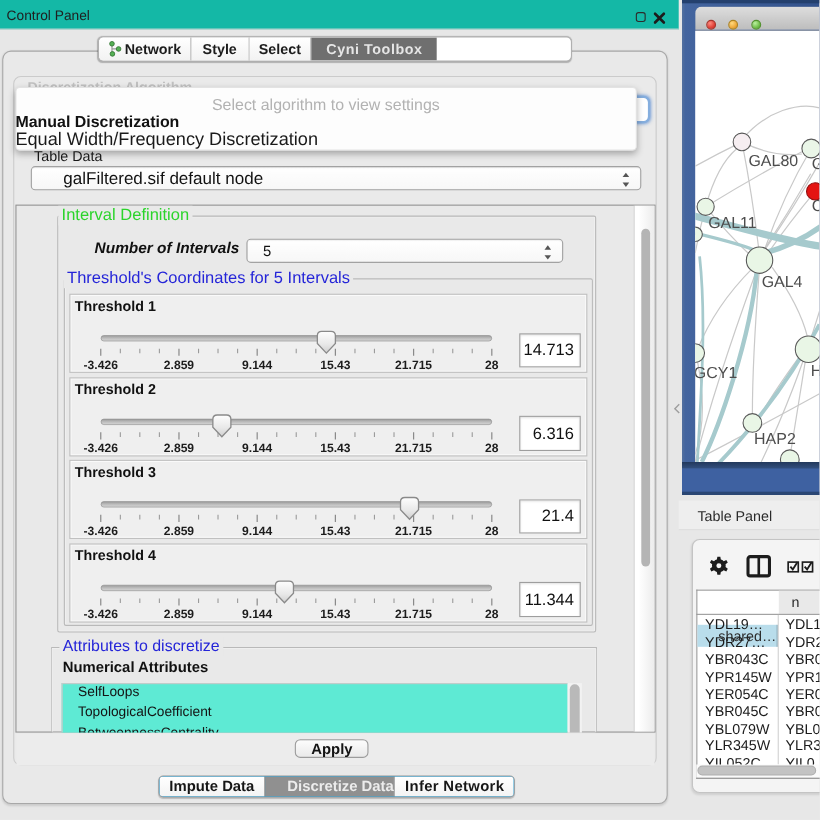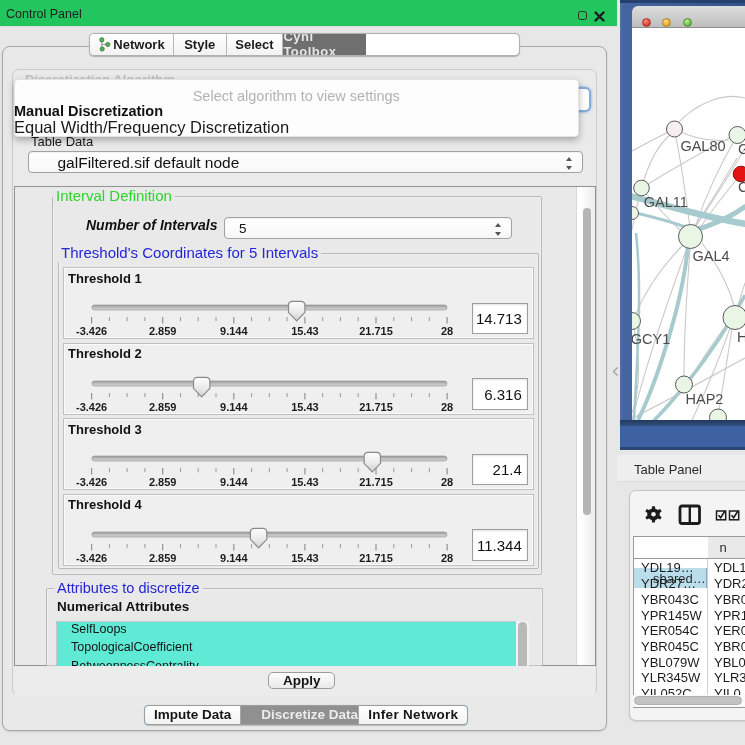--- a/index.html
+++ b/index.html
@@ -1,19 +1,19 @@
 <!DOCTYPE html>
 <html><head><meta charset="utf-8">
 <style>
 * { margin:0; padding:0; box-sizing:border-box; }
 html,body { width:745px; height:745px; background:#e7e7e7; font-family:"Liberation Sans",sans-serif; overflow:hidden; }
 .abs { position:absolute; }
 #root { position:relative; width:745px; height:745px; }
 
-#ltitle { left:0; top:0; width:617px; height:27px; background:#22c55e; border-bottom:1px solid #dcdcdc; }
+#ltitle { left:0; top:0; width:617px; height:27px; background:#14b8a6; border-bottom:1px solid #dcdcdc; }
 #ltitle .t { position:absolute; left:6px; top:7px; font-size:12.5px; color:#1f1f1f; }
 #btn-float { left:578px; top:11px; width:9px; height:8.5px; border:1.6px solid #2c2c2c; border-radius:2.5px; }
 
 #outerbox { left:2px; top:46px; width:605px; height:685px; border:1px solid #a8a8a8; border-radius:8px; background:#e9e9e9; box-shadow:0 1px 2px rgba(0,0,0,0.12); }
 
 #tabbar { left:89px; top:33px; width:431px; height:22.5px; background:#fff; border:1px solid #b0b0b0; border-radius:5px; display:flex; box-shadow:0 0.5px 1px rgba(0,0,0,0.25); overflow:hidden; }
 #tabbar .seg { height:100%; border-right:1px solid #b6b6b6; display:flex; align-items:center; justify-content:center; font-size:13px; font-weight:bold; color:#1c1c1c; background:linear-gradient(#ffffff,#f2f2f2); }
 #tabbar .seg:last-child { border-right:none; }
 #tabbar .seg.dark { background:#6f6f6f; color:#e6e6e6; }
 
@@ -443,19 +443,19 @@
           <g fill="#55b055" stroke="#347834" stroke-width="0.8">
             <circle cx="2.8" cy="2.8" r="2.1"></circle>
             <circle cx="8.8" cy="7.5" r="2.1"></circle>
             <circle cx="3.2" cy="12" r="2.1"></circle>
           </g>
         </svg>
         <span style="margin-left:15px">Network</span>
       </div>
     <div class="seg" style="width:52.5px">Style</div>
     <div class="seg" style="width:56.9px">Select</div>
-    <div class="seg dark" style="width:83px;letter-spacing:0.5px">Cyni Toolbox</div>
+    <div class="seg dark" style="width:114px;letter-spacing:0.5px">Cyni Toolbox</div>
   </div>
   <div class="abs" id="popup">
     <div class="it0">Select algorithm to view settings</div>
     <div class="it1">Manual Discretization</div>
     <div class="it2">Equal Width/Frequency Discretization</div>
   </div>
 </div>
 </body></html>

